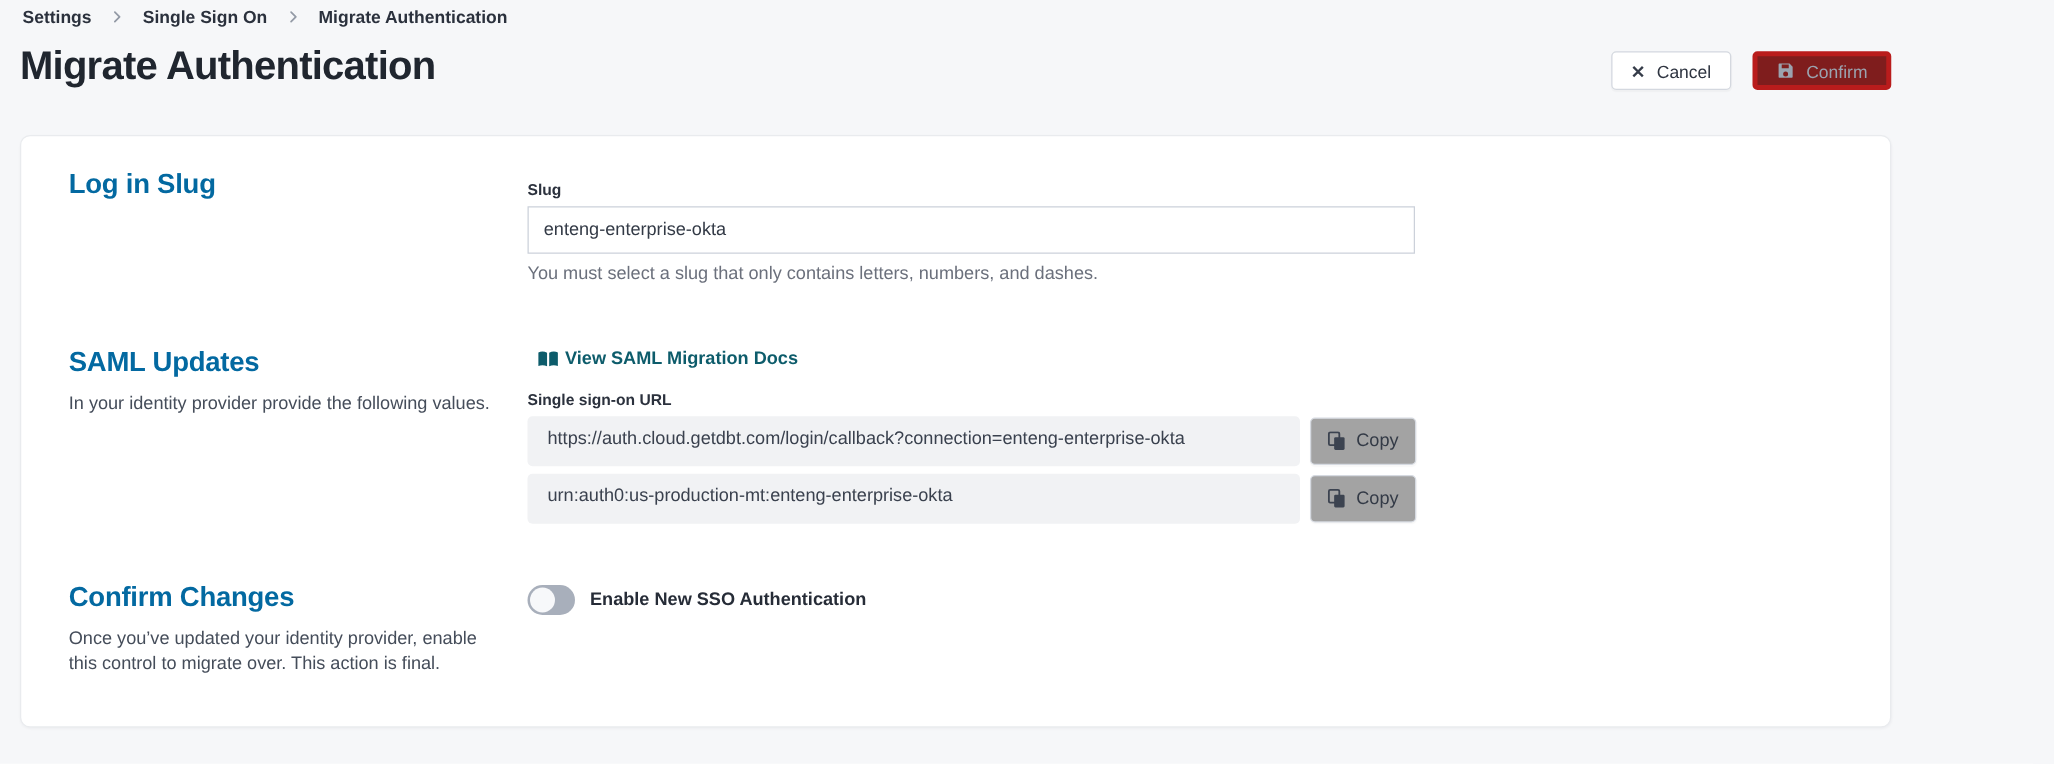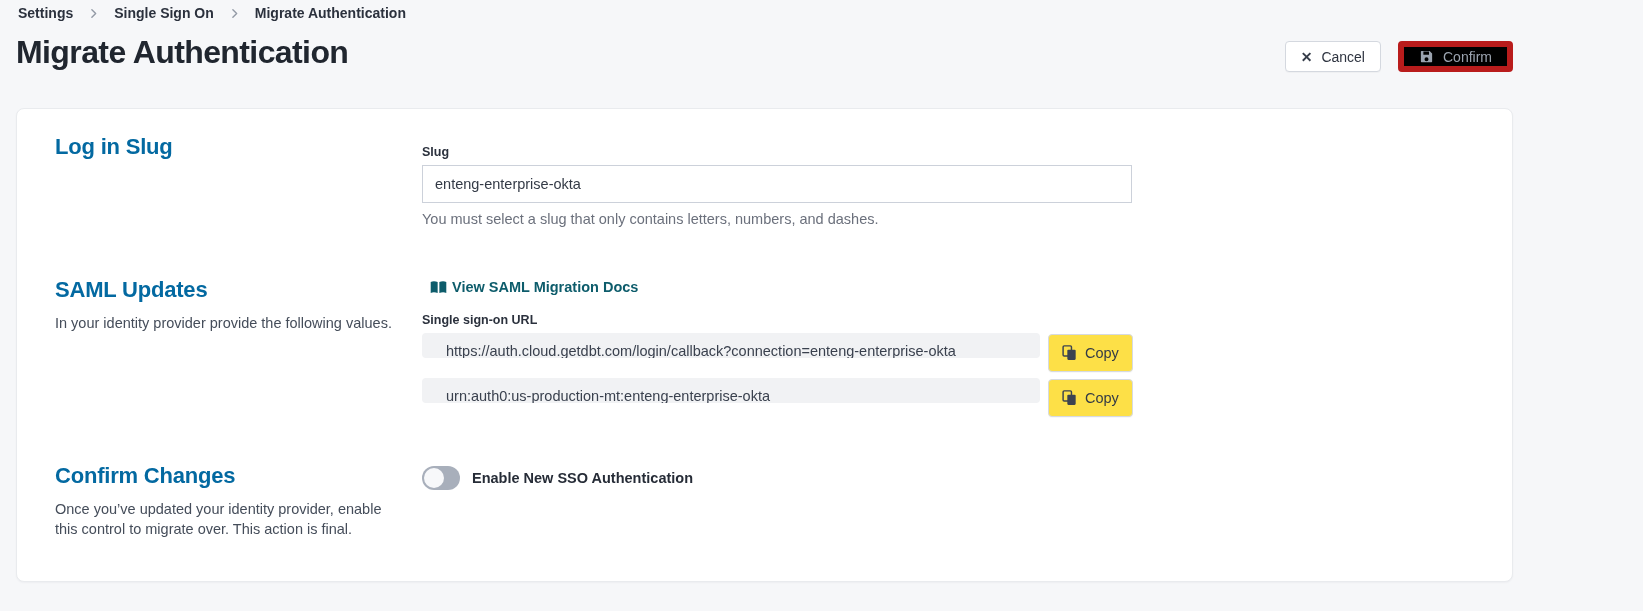--- a/index.html
+++ b/index.html
@@ -34,21 +34,21 @@
     height:31px; border-radius:4px; display:flex; align-items:center;
     gap:9px; padding:0 15px; font-size:14px; cursor:pointer;
     font-family:"Liberation Sans", sans-serif;
   }
   .btn-cancel {
     background:#ffffff; border:1px solid #d4d8df; color:#2e3440;
     box-shadow:0 1px 1px rgba(0,0,0,0.03);
   }
   .btn-cancel .x-glyph { font-size:14px; font-weight:700; color:#353c49; }
   .btn-confirm {
-    background:#000000; border:6px solid #b91c1c; color:#9ba3af; cursor:default;
+    background:#7f1d1d; border:4px solid #b91c1c; color:#9ba3af; cursor:default;
   }
 
   
   .card {
     position:absolute; left:16px; top:108px;
     width:1497px; height:474px;
     background:#ffffff;
     border:1px solid #e9ebee; border-radius:8px;
     box-shadow:0 1px 2px rgba(26,32,46,0.04);
     padding:13px 0 0 38px;
@@ -71,26 +71,26 @@
   .helper-text { margin-top:8px; font-size:14.5px; color:#6b707c; }
 
   .docs-link {
     display:flex; align-items:center; gap:5px;
     font-size:14.5px; font-weight:700; cursor:pointer;
     margin-top:2px;
     margin-left:8px;
   }
   .copy-row { display:flex; align-items:flex-start; gap:8px; margin-top:6px; }
   .readonly-field {
-    width:618px; height:25px; background:#f1f2f4; border-radius:4px;
-    padding:0 24px; line-height:36px; font-size:14.5px; color:#3a414e;
+    width:618px; height:40px; background:#f1f2f4; border-radius:4px;
+    padding:0 16px; line-height:36px; font-size:14.5px; color:#3a414e;
     white-space:nowrap; overflow:hidden;
   }
   .copy-btn {
-    height:38px; padding:0 13px; background:#fde047;
+    height:38px; padding:0 13px; background:#a3a3a3;
     border:1px solid #d6dae1; border-radius:4px;
     display:flex; align-items:center; gap:8px;
     font-size:14.5px; color:#333a46; cursor:pointer; margin-top:1px;
     box-shadow:0 1px 1px rgba(0,0,0,0.03);
   }
   .mt18 { margin-top:18px; }
   .mt20 { margin-top:21px; }
 
   .toggle-row { display:flex; align-items:center; gap:12px; margin-top:3px; }
   .toggle {

